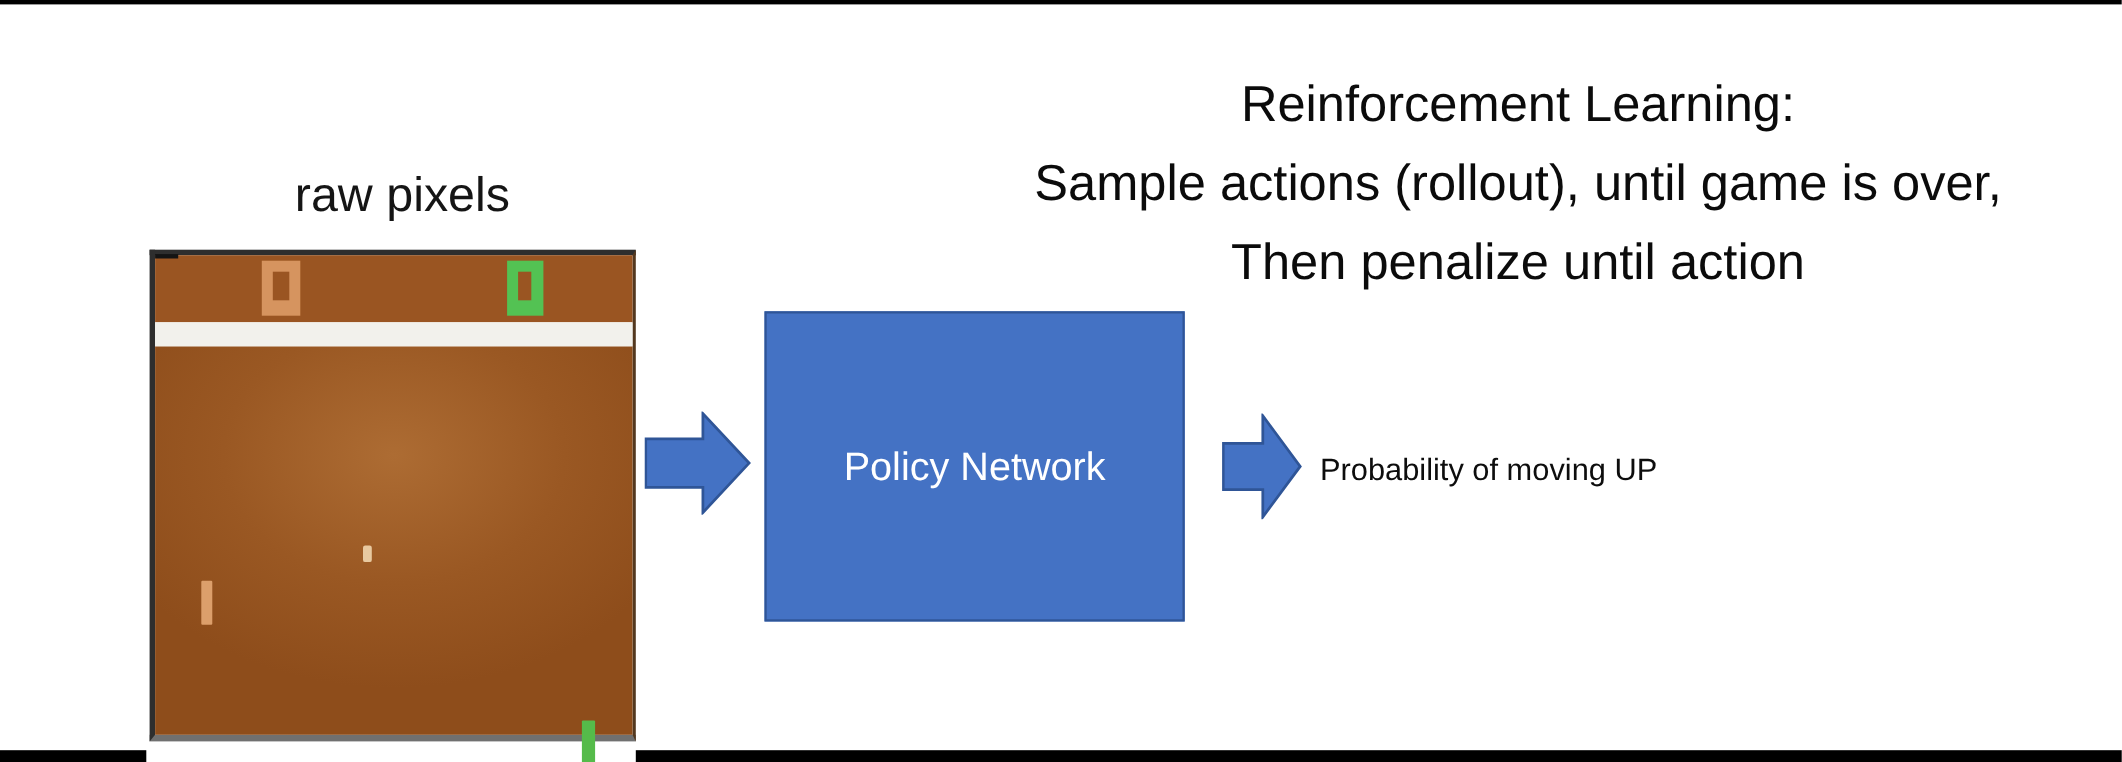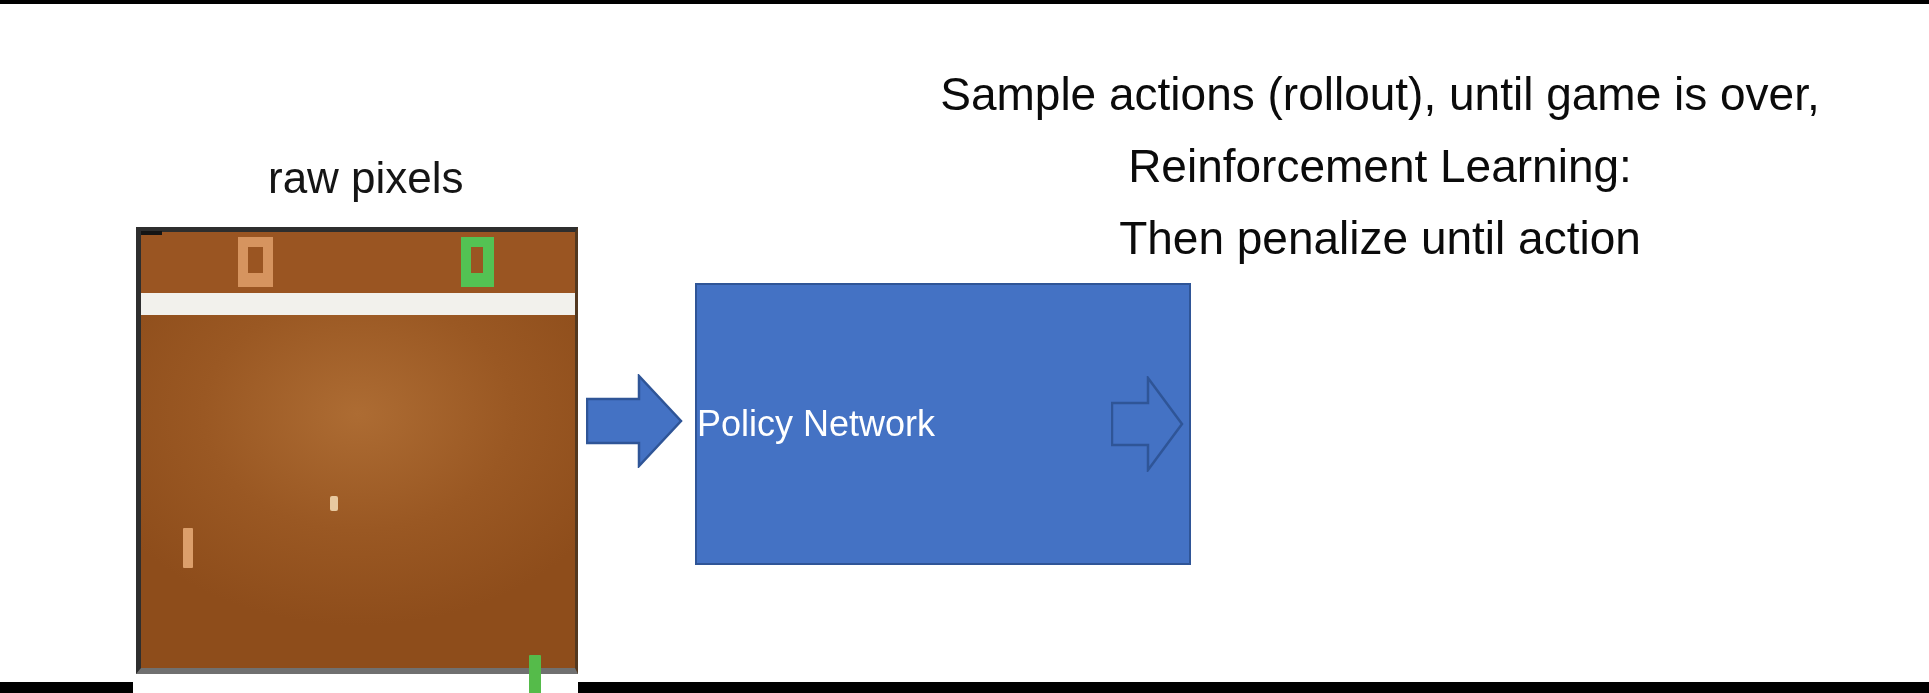--- a/index.html
+++ b/index.html
@@ -97,25 +97,25 @@
   .paddle-right { left: 388px; top: 340px; width: 12px; height: 40px; background: var(--paddle_green); }
 
   
   .flow-arrow { position: absolute; }
   .arrow-in  { left: 586px;  top: 374px; }
   .arrow-out { left: 1111px; top: 376px; }
 
   
   .policy-box {
     position: absolute; left: 695px; top: 283px;
-    width: 496px; height: 282px;
+    width: 382px; height: 282px;
     background: var(--accent_blue);
     border: 2px solid var(--accent_blue_border);
     box-sizing: border-box;
-    display: flex; align-items: center; 
+    display: flex; align-items: center; justify-content: center;
   }
   .policy-box-label {
     color: #ffffff;
     font-size: 36px;
     white-space: nowrap;
   }
 
   
   .probability-label {
     position: absolute; left: 1200px; top: 405px;
@@ -168,23 +168,24 @@
   </svg>
 
   <div class="policy-box">
     <span class="policy-box-label">Policy Network</span>
   </div>
 
   <svg class="flow-arrow arrow-out" width="74" height="96" viewBox="0 0 74 96">
     <polygon points="1,27 37,27 37,2 71,48 37,94 37,69 1,69" fill="var(--accent_blue)" stroke="var(--accent_blue_border)" stroke-width="2.5"></polygon>
   </svg>
 
+  <div class="probability-label">Probability of moving UP</div>
 
   <div class="slide-title">
+    <div>Reinforcement Learning:</div>
     <div>Sample actions (rollout), until game is over,</div>
-    <div>Reinforcement Learning:</div>
     <div>Then penalize until action</div>
   </div>
 
   <div class="bottom-bar-left"></div>
   <div class="bottom-bar-right"></div>
 
 </div>
 
 </body></html>

